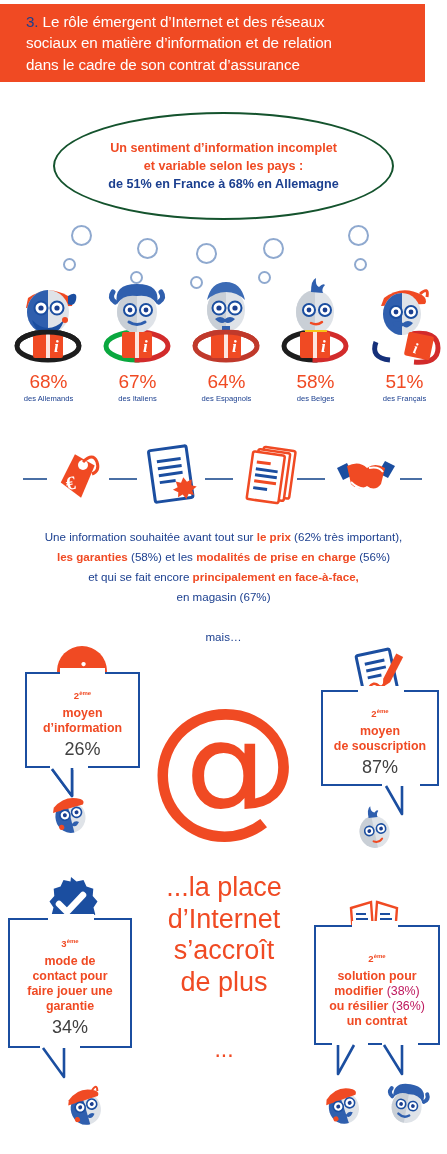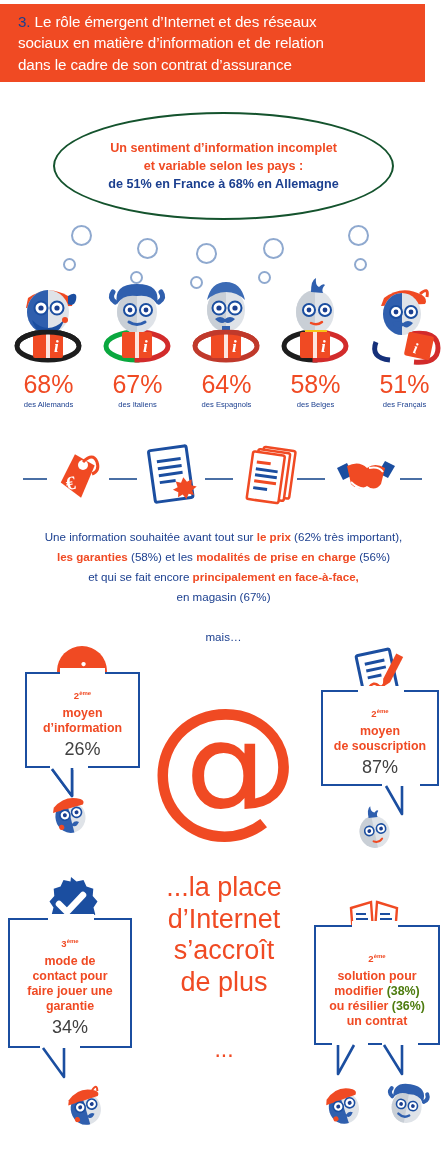--- a/index.html
+++ b/index.html
@@ -8,21 +8,21 @@
     font-family:"Liberation Sans", sans-serif;
     -webkit-font-smoothing:antialiased;
   }
   .abs{position:absolute;}
 
   
   #header{
     left:0;top:4px;width:425px;height:78px;
     background:#f04a23;
     box-sizing:border-box;
-    padding:6px 10px 6px 18px;
+    padding:6px 10px 6px 26px;
     display:flex;align-items:center;
   }
   #header-text{
     color:#ffffff;font-size:15.2px;line-height:1.42;font-weight:400;
     letter-spacing:-0.1px;
   }
   #header-num{color:#1b3f8f;font-weight:400;}
 
   
   #bubble{
@@ -33,21 +33,21 @@
     text-align:center;
   }
   #bubble .l{font-size:12.6px;font-weight:bold;line-height:1.45;}
   .c-or{color:#f04a23;}
   .c-bl{color:#1b3f8f;}
 
   .tcirc{border:2px solid #8fa9cf;border-radius:50%;background:#fff;}
 
   
   .fig{width:89px;text-align:center;}
-  .pct{font-size:25px;color:#f04a23;line-height:1;margin-top:2px;}
+  .pct{font-size:19px;color:#f04a23;line-height:1;margin-top:2px;}
   .cntry{font-size:7.6px;color:#1b3f8f;font-weight:normal;margin-top:3px;}
 
   
   .dash{height:2px;background:#4a6fa5;}
 
   
   #para{
     left:10px;top:527px;width:427px;text-align:center;
     font-size:11.6px;line-height:1.72;color:#1b3f8f;
   }
@@ -57,21 +57,21 @@
     font-size:11.6px;color:#1b3f8f;
   }
 
   
   .callout{box-sizing:border-box;border:2px solid #1b4ea0;background:#fff;}
   .co-txt{text-align:center;}
   .ord{font-size:9.5px;color:#f04a23;font-weight:bold;line-height:1;}
   .ord sup{font-size:6px;}
   .colabel{color:#f04a23;font-weight:bold;font-size:12.4px;line-height:1.22;}
   .copct{color:#404040;font-size:18px;line-height:1.25;margin-top:2px;}
-  .copct-in{color:#4d7c0f;font-weight:bold;}
+  .copct-in{color:#be185d;font-weight:normal;}
 
   
   #at{
     left:0;top:688px;width:447px;text-align:center;
     font-size:152px;line-height:1;color:#f04a23;
     font-family:"DejaVu Sans", sans-serif;
   }
   
   #slogan{
     left:124px;top:872px;width:200px;text-align:center;

